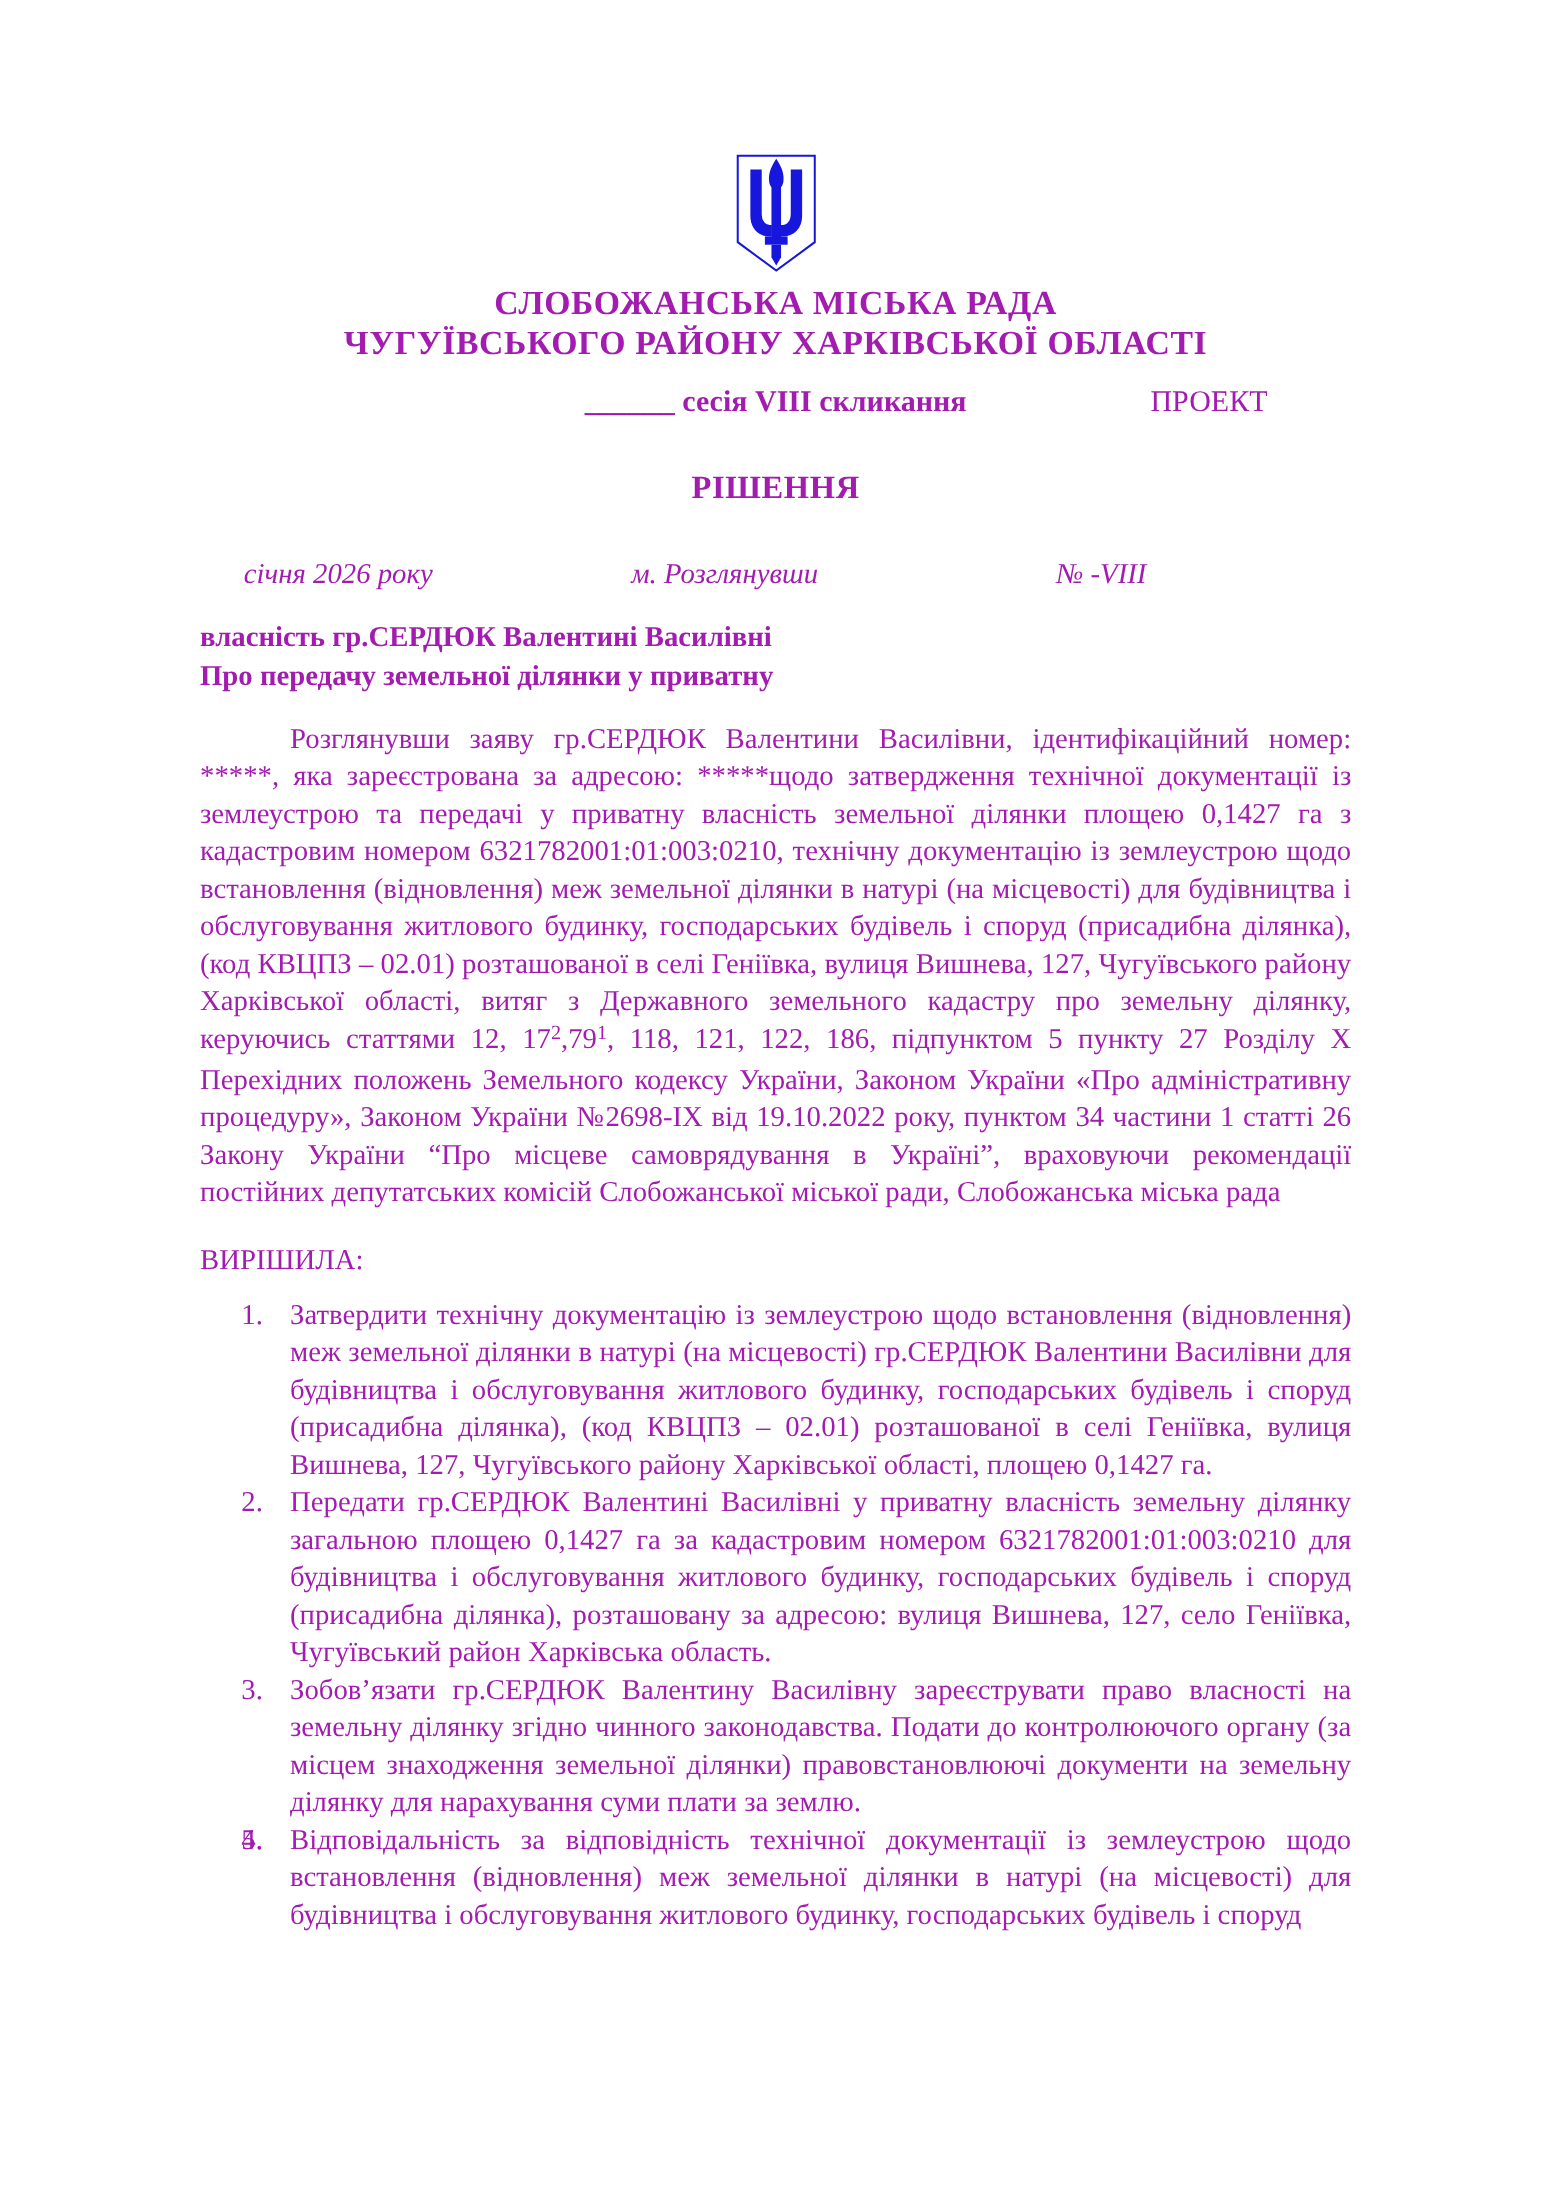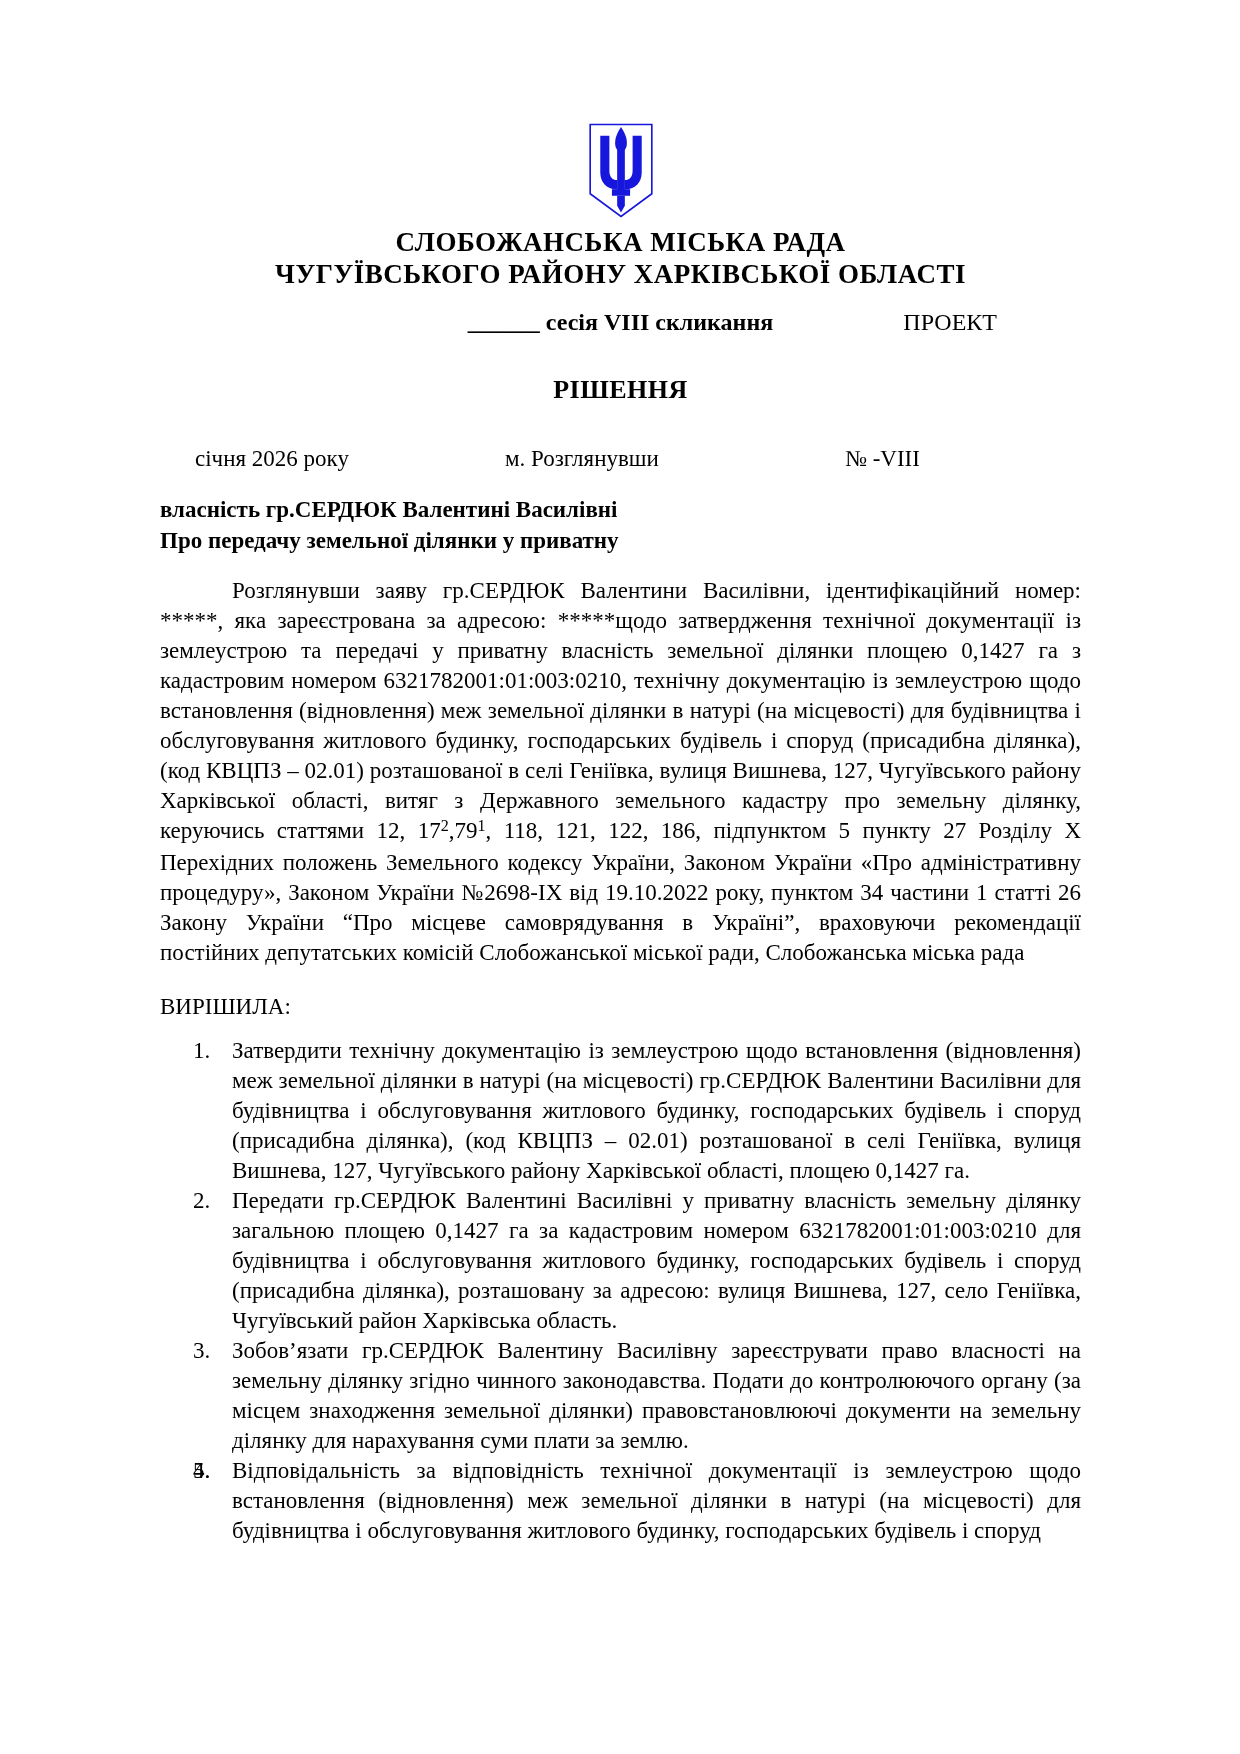--- a/index.html
+++ b/index.html
@@ -2,21 +2,21 @@
 <html lang="uk"><head>
 <meta charset="utf-8">
 <style>
   html,body{margin:0;padding:0;background:#888;}
   .page{
     position:relative;
     width:1240px;height:1754px;
     margin:0 auto;
     background:#ffffff;
     font-family:"Liberation Serif","DejaVu Serif",serif;
-    color:#000000;
+    color:#a21caf;
     box-sizing:border-box;
     padding:122px 159px 0 160px;
     overflow:hidden;
   }
   .emblem-wrap{text-align:center;line-height:0;}
   .emblem{display:inline-block;width:68px;height:97px;}
   .hdr{
     text-align:center;
     font-weight:bold;
     font-size:27px;
@@ -28,38 +28,39 @@
   .session-row{
     position:relative;
     text-align:center;
     font-size:24px;
     line-height:32px;
     margin-top:16px;
   }
   .session-line{font-weight:bold;}
   .project{
     position:absolute;
-    right:84px;top:0;
+    right:67px;top:0;
     font-weight:normal;
     font-size:24px;
   }
   .decision-heading{
     text-align:center;
     font-weight:bold;
     font-size:26px;
     line-height:32px;
     margin-top:36px;
     letter-spacing:0.5px;
   }
   .meta-row{
     position:relative;
     height:30px;
     margin-top:38px;
     font-size:23px;
     line-height:30px;
+    font-style:italic;
   }
   .meta-date{position:absolute;left:35px;top:0;}
   .meta-place{position:absolute;left:345px;top:0;}
   .meta-number{position:absolute;left:685px;top:0;}
   .subject{
     margin-top:20px;
     font-weight:bold;
     font-size:23px;
     line-height:31px;
   }

